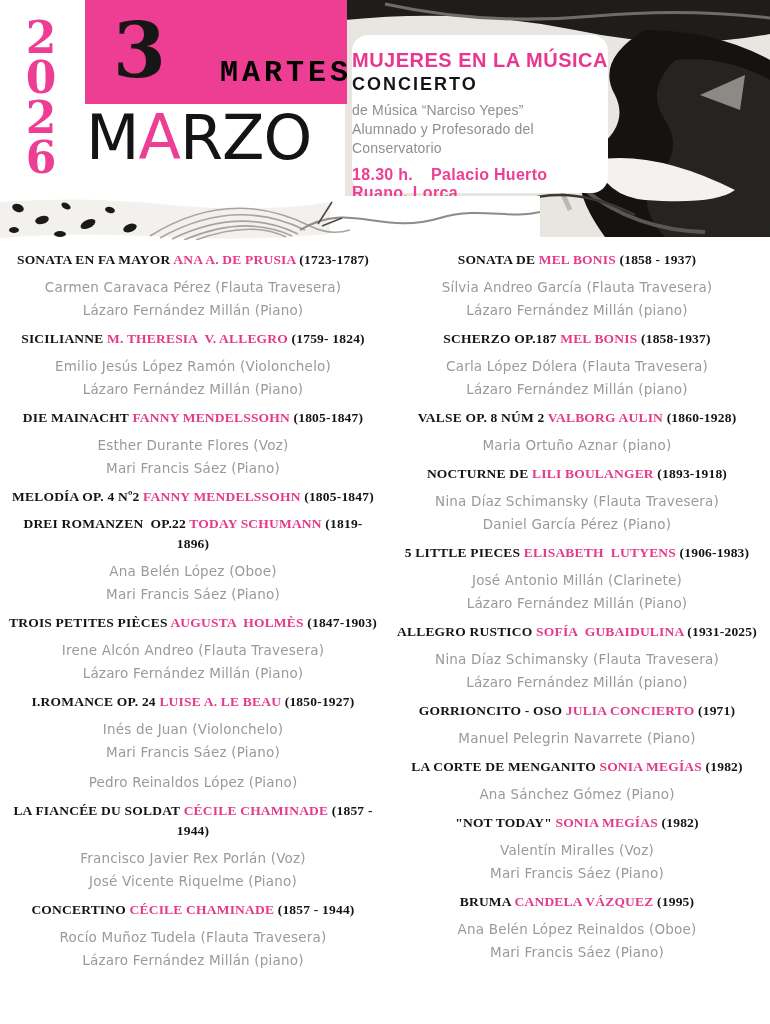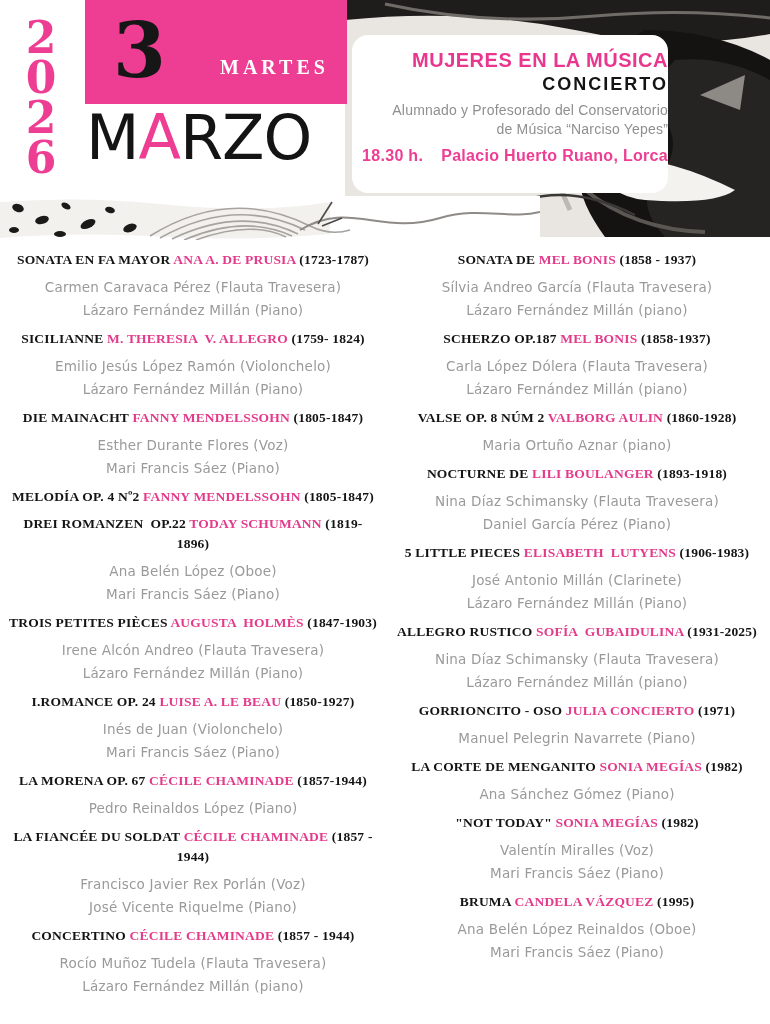--- a/index.html
+++ b/index.html
@@ -19,32 +19,32 @@
   }
   .pinkblock{
     position:absolute;left:85px;top:0;width:262px;height:104px;background:#ee3e93;
   }
   .daynum{
     position:absolute;left:28px;top:8px;
     font-family:"DejaVu Serif",serif;font-weight:bold;font-size:76px;line-height:86px;color:#161616;
   }
   .weekday{
     position:absolute;left:135px;top:56px;
-    font-family:Liberation Serif, serif;font-weight:bold;font-size:20px;
-    letter-spacing:4px;color:#ffffff;
+    font-family:Liberation Mono, monospace;font-weight:bold;font-size:30px;
+    letter-spacing:4px;color:#000000;
   }
   .month{
     position:absolute;left:86px;top:96px;width:280px;
     font-family:"DejaVu Sans",sans-serif;font-weight:normal;font-size:62px;line-height:84px;
     letter-spacing:-1px;color:#141414;white-space:nowrap;
   }
   .month .accent{color:#ee3e93;}
   .infobox{
-    position:absolute;left:352px;top:35px;width:316px;height:158px;
-    background:#ffffff;border-radius:16px;text-align:right;padding-top:14px;box-sizing:border-box;
+    position:absolute;left:352px;top:35px;width:256px;height:158px;
+    background:#ffffff;border-radius:16px;text-align:left;padding-top:14px;box-sizing:border-box;
   }
   .infobox .ev-title{
     margin:0;font-size:20px;font-weight:bold;color:#e9368e;letter-spacing:.5px;
   }
   .infobox .ev-sub{
     margin:2px 0 6px;font-size:18px;font-weight:bold;color:#141414;letter-spacing:2px;
   }
   .infobox .ev-line{
     margin:0;font-size:14px;line-height:19px;color:#8f8f8f;letter-spacing:.2px;
   }
@@ -109,22 +109,22 @@
     <div class="pinkblock">
       <span class="daynum">3</span>
       <span class="weekday">MARTES</span>
     </div>
 
     <div class="month"><span>M</span><span class="accent">A</span><span>RZO</span></div>
 
     <div class="infobox">
       <p class="ev-title">MUJERES EN LA MÚSICA</p>
       <p class="ev-sub">CONCIERTO</p>
+      <p class="ev-line">de Música “Narciso Yepes”</p>
       <p class="ev-line">Alumnado y Profesorado del Conservatorio</p>
-      <p class="ev-line">de Música “Narciso Yepes”</p>
       <p class="ev-when">
         <span>18.30 h.</span><span class="venue">Palacio Huerto Ruano, Lorca</span>
       </p>
     </div>
 
     <div class="swirl-art">
       <svg width="540" height="44" viewBox="0 0 540 44" xmlns="http://www.w3.org/2000/svg">
         <rect width="540" height="44" fill="#ffffff"></rect>
         <path d="M0,6 Q80,0 160,8 Q260,18 330,6 L330,38 Q240,46 150,40 Q70,36 0,42 Z" fill="#f3f1ee"></path>
         <g fill="#1c1a19">
@@ -199,21 +199,20 @@
 
   <article class="entry">
     <h3 class="entry-title"><span class="t">I.ROMANCE OP. 24 </span><span class="c">LUISE A. LE BEAU</span><span class="d"> (1850-1927)</span></h3>
     <div class="performers">
             <div class="performer">Inés de Juan (Violonchelo)</div>
             <div class="performer">Mari Francis Sáez (Piano)</div>
           </div>
   </article>
 
   <article class="entry">
-    <h3 class="entry-title"><span class="t">LA MORENA OP. 67 </span><span class="c">CÉCILE CHAMINADE</span><span class="d"> (1857-1944)</span></h3>
     <div class="performers">
             <div class="performer">Pedro Reinaldos López (Piano)</div>
           </div>
   </article>
 
   <article class="entry">
     <h3 class="entry-title"><span class="t">LA FIANCÉE DU SOLDAT </span><span class="c">CÉCILE CHAMINADE</span><span class="d"> (1857 - 1944)</span></h3>
     <div class="performers">
             <div class="performer">Francisco Javier Rex Porlán (Voz)</div>
             <div class="performer">José Vicente Riquelme (Piano)</div>

